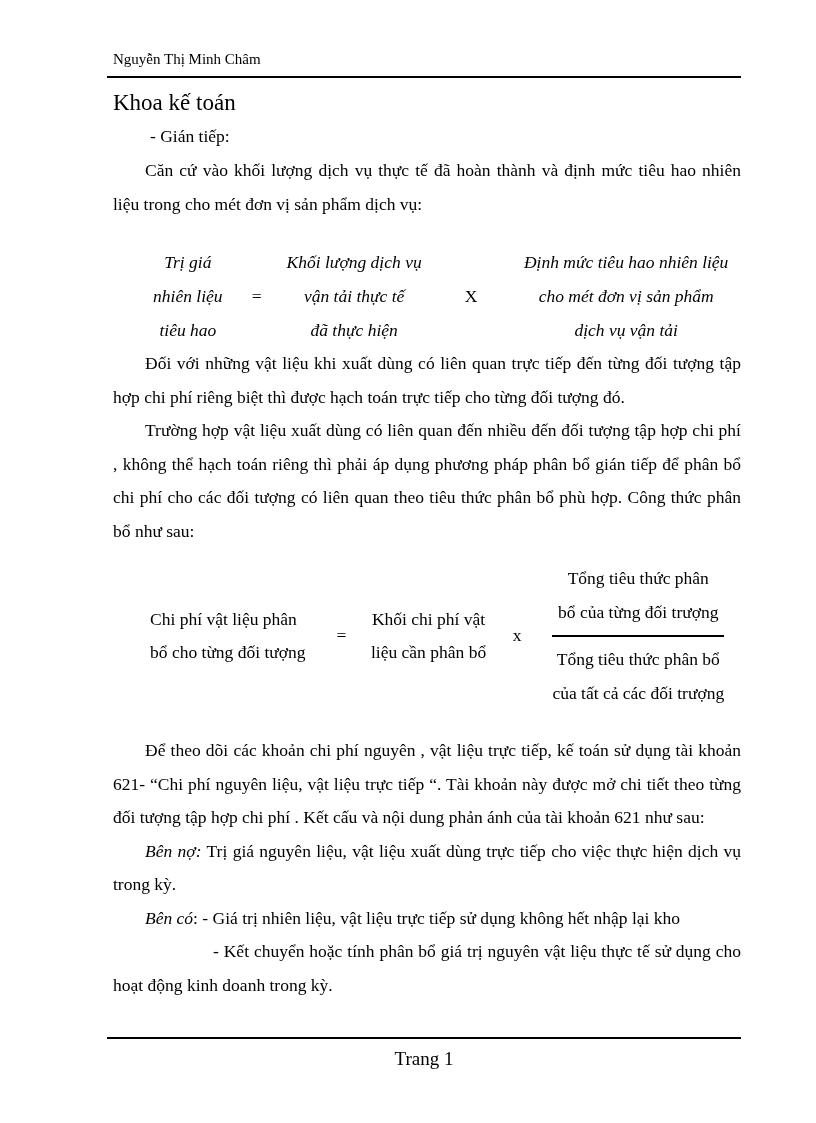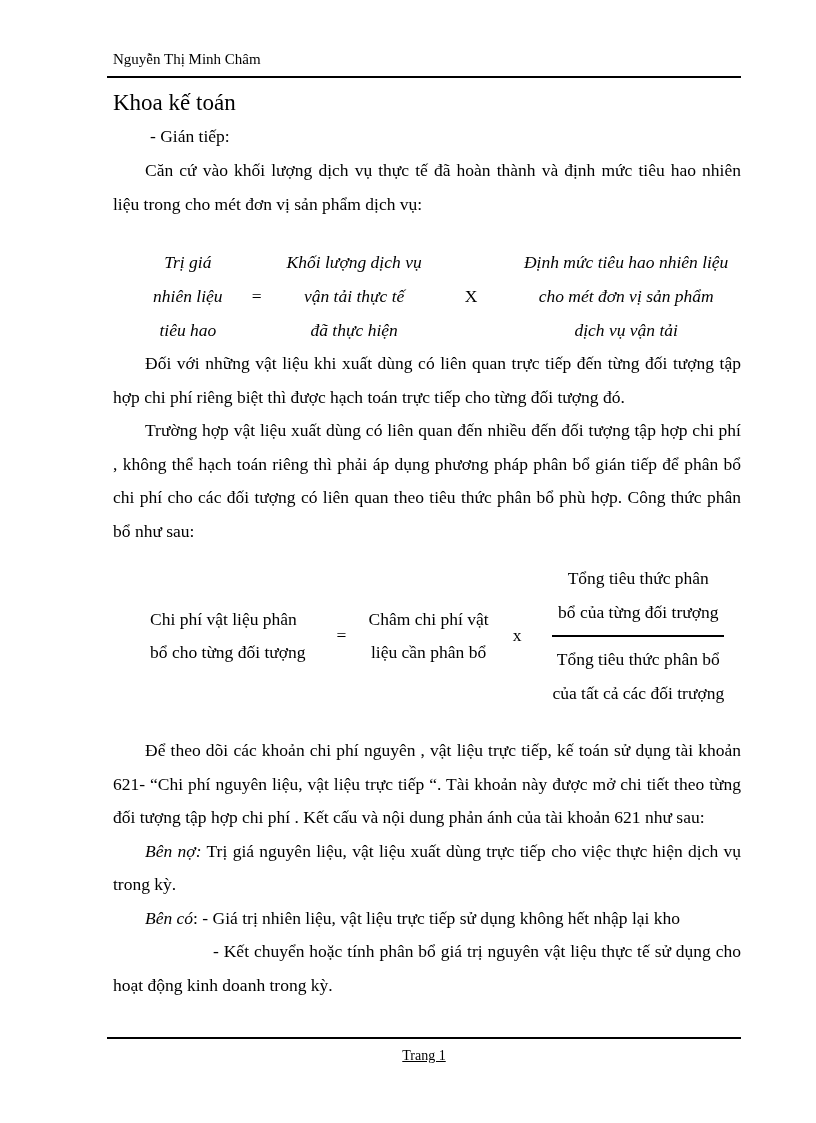--- a/index.html
+++ b/index.html
@@ -89,23 +89,22 @@
     top: 1037px;
     width: 634px;
   }
   .footer-rule {
     border: 0;
     border-top: 2px solid #000;
     margin: 0;
   }
   .page-num {
     text-align: center;
-    font-size: 14px;
+    font-size: 19px;
     margin-top: 9px;
-    text-decoration: underline;
   }
 </style>
 </head>
 <body>
 
 <div class="page">
   <div class="content">
 
     <div class="author">Nguyễn Thị Minh Châm</div>
     <hr class="header-rule">
@@ -139,21 +138,21 @@
 
     <p class="para">Trường hợp vật liệu xuất dùng có liên quan đến nhiều đến đối tượng tập hợp chi phí , không thể hạch toán riêng thì phải áp dụng phương pháp phân bổ gián tiếp để phân bổ chi phí cho các đối tượng có liên quan theo tiêu thức phân bổ phù hợp. Công thức phân bổ như sau:</p>
 
     <div class="formula2">
       <div class="f2left">
         <div>Chi phí vật liệu phân</div>
         <div>bổ cho từng đối tượng</div>
       </div>
       <div class="op-eq2">=</div>
       <div class="f2mid">
-        <div>Châm chi phí vật</div>
+        <div>Khối chi phí vật</div>
         <div>liệu  cần phân bổ</div>
       </div>
       <div class="op-x2">x</div>
       <div class="fraction">
         <div>
           <div>Tổng tiêu  thức phân</div>
           <div>bổ của từng  đối trượng</div>
         </div>
         <hr class="frac-bar">
         <div>

